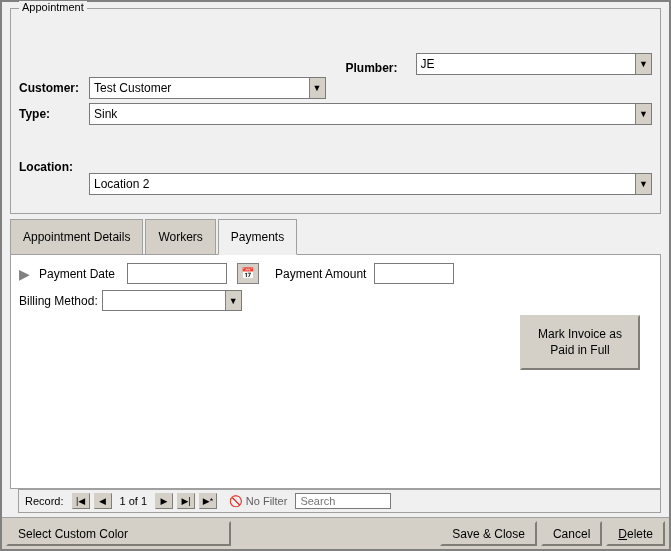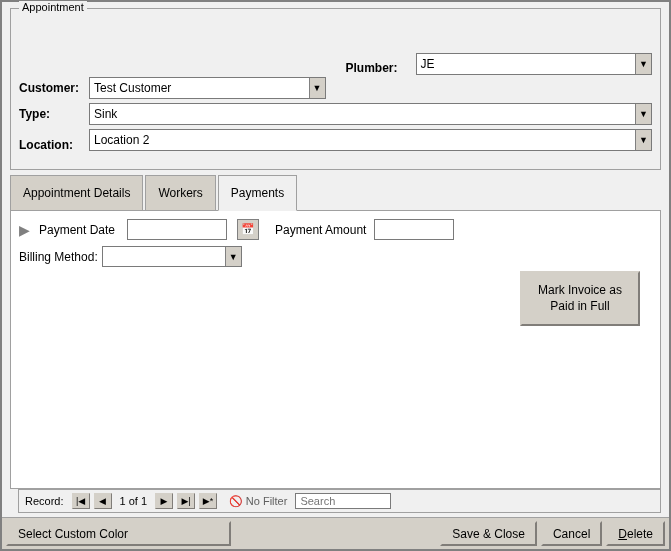--- a/index.html
+++ b/index.html
@@ -346,21 +346,21 @@
       <div style="flex:1; position:relative; height:22px;">
         <div class="form-control-combo">
           <span class="combo-text">Sink</span>
           <span class="combo-arrow">▼</span>
         </div>
       </div>
     </div>
 
     <div class="form-row" style="margin-bottom:0;">
       <span class="form-label">Location:</span>
-      <div style="flex:1; position:relative; height:32px;">
+      <div style="flex:1; position:relative; height:32px;margin-top:44px;">
         <div class="form-control-combo">
           <span class="combo-text">Location 2</span>
           <span class="combo-arrow">▼</span>
         </div>
       </div>
     </div>
   </div>
 
   <div class="tabs-container">
     <div class="tab">

